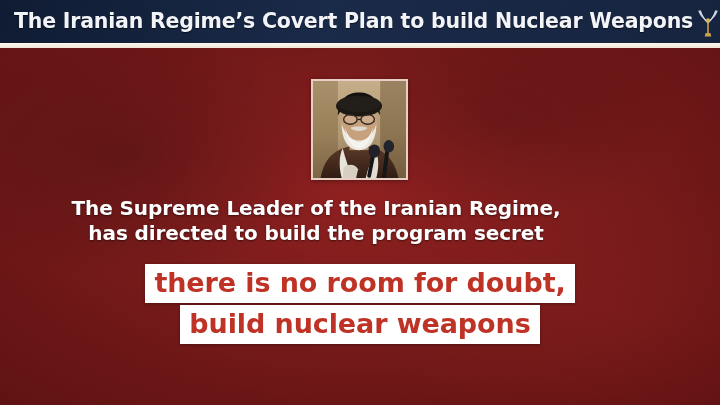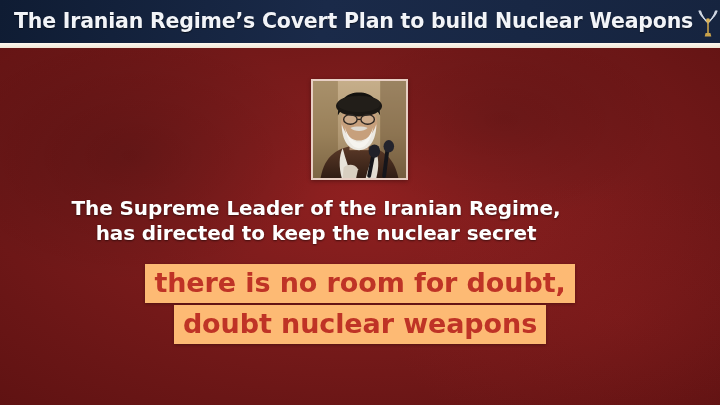--- a/index.html
+++ b/index.html
@@ -126,21 +126,21 @@
   .quote {
     position: absolute;
     left: 0; top: 264px;
     width: 720px;
     text-align: center;
     z-index: 4;
     line-height: 0;
   }
   .quote-line {
     display: inline-block;
-    background: #fdba74;
+    background: #ffffff;
     color: #bf3326;
     font-size: 27px;
     font-weight: bold;
     line-height: 34px;
     padding: 2px 9px 3px 9px;
     margin: 0 0 2px 0;
     white-space: nowrap;
     letter-spacing: -0.1px;
     box-shadow: 0 1px 3px rgba(0,0,0,0.30);
   }
@@ -230,25 +230,25 @@
         <rect x="74" y="66" width="4" height="35" rx="2" transform="rotate(7 76 84)" fill="#15151a"></rect>
         <ellipse cx="79" cy="68" rx="5.5" ry="6.5" fill="#23232c"></ellipse>
       </g>
 
       <path d="M32 90 C36 86 44 86 47 92 L45 101 L31 101 Z" fill="#d8cfc0"></path>
     </svg>
   </div>
 
   <div class="subtitle">
     <span>The Supreme Leader of the Iranian Regime,</span>
-    <span>has directed to keep the nuclear secret</span>
+    <span>has directed to build the program secret</span>
   </div>
 
   <div class="quote">
     <span class="quote-row">
       <span class="quote-line">there is no room for doubt,</span>
     </span>
     <span class="quote-row">
-      <span class="quote-line">doubt nuclear weapons</span>
+      <span class="quote-line">build nuclear weapons</span>
     </span>
   </div>
 
 </div>
 
 </body></html>

